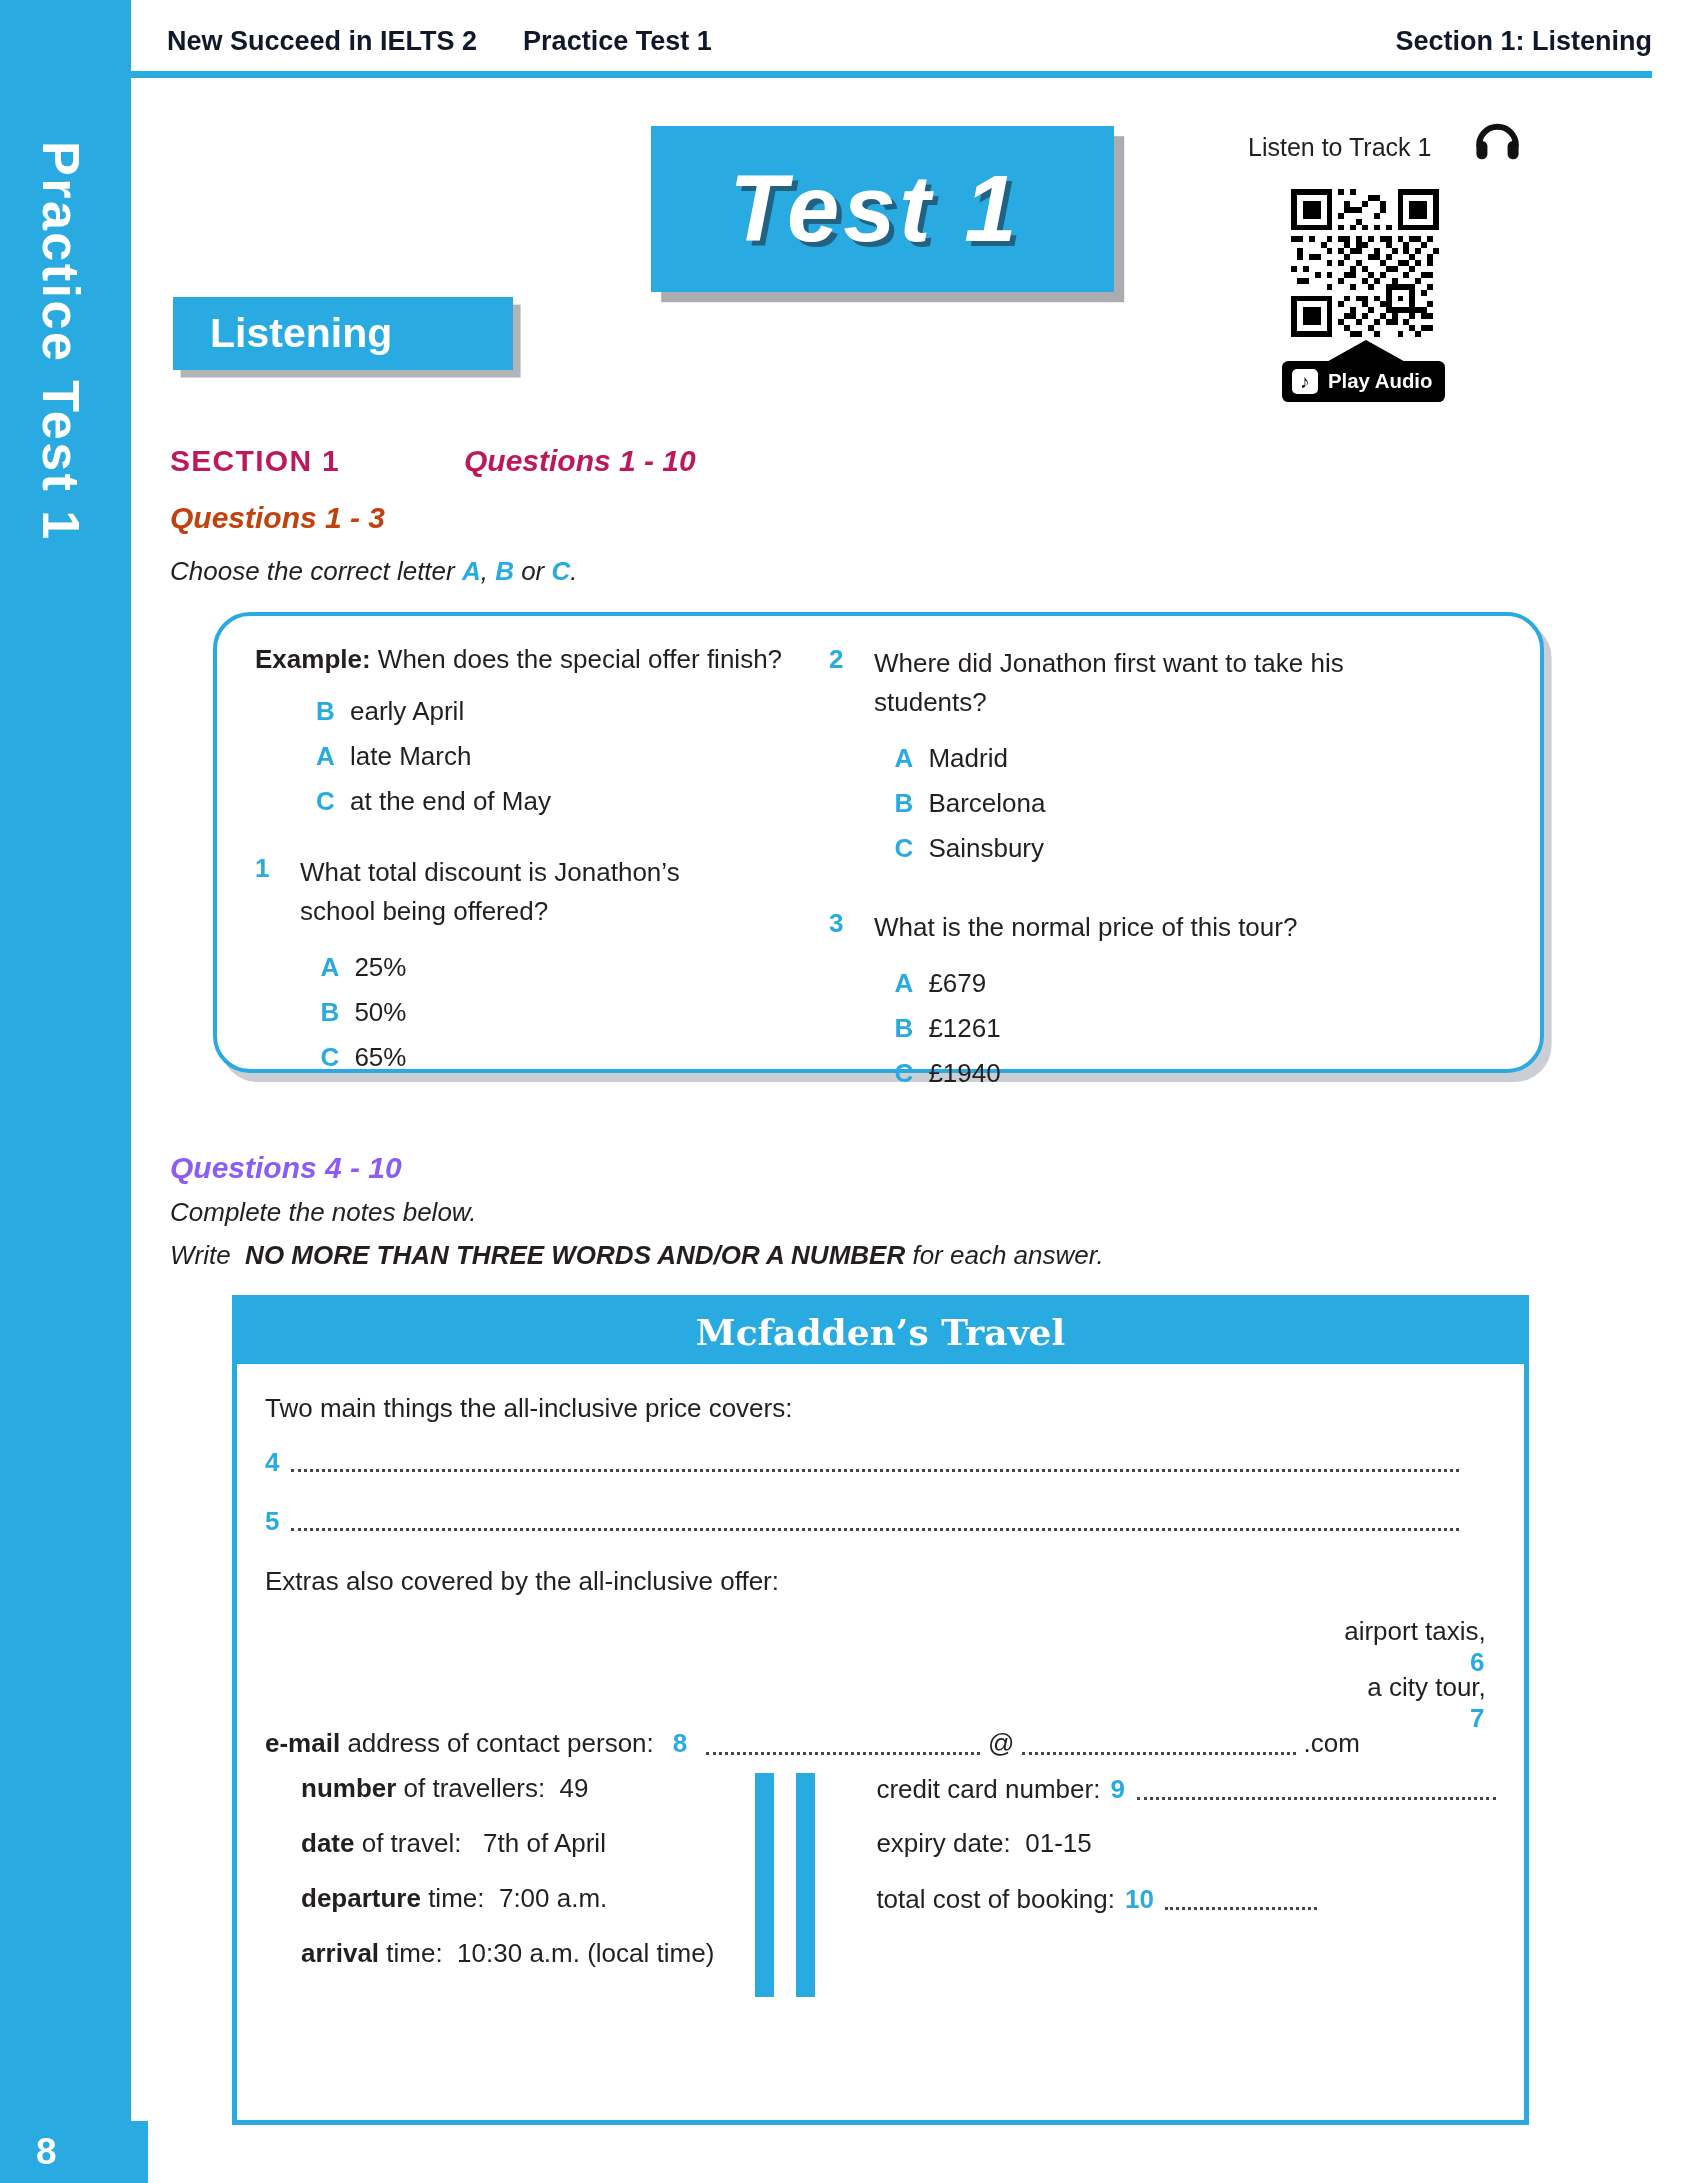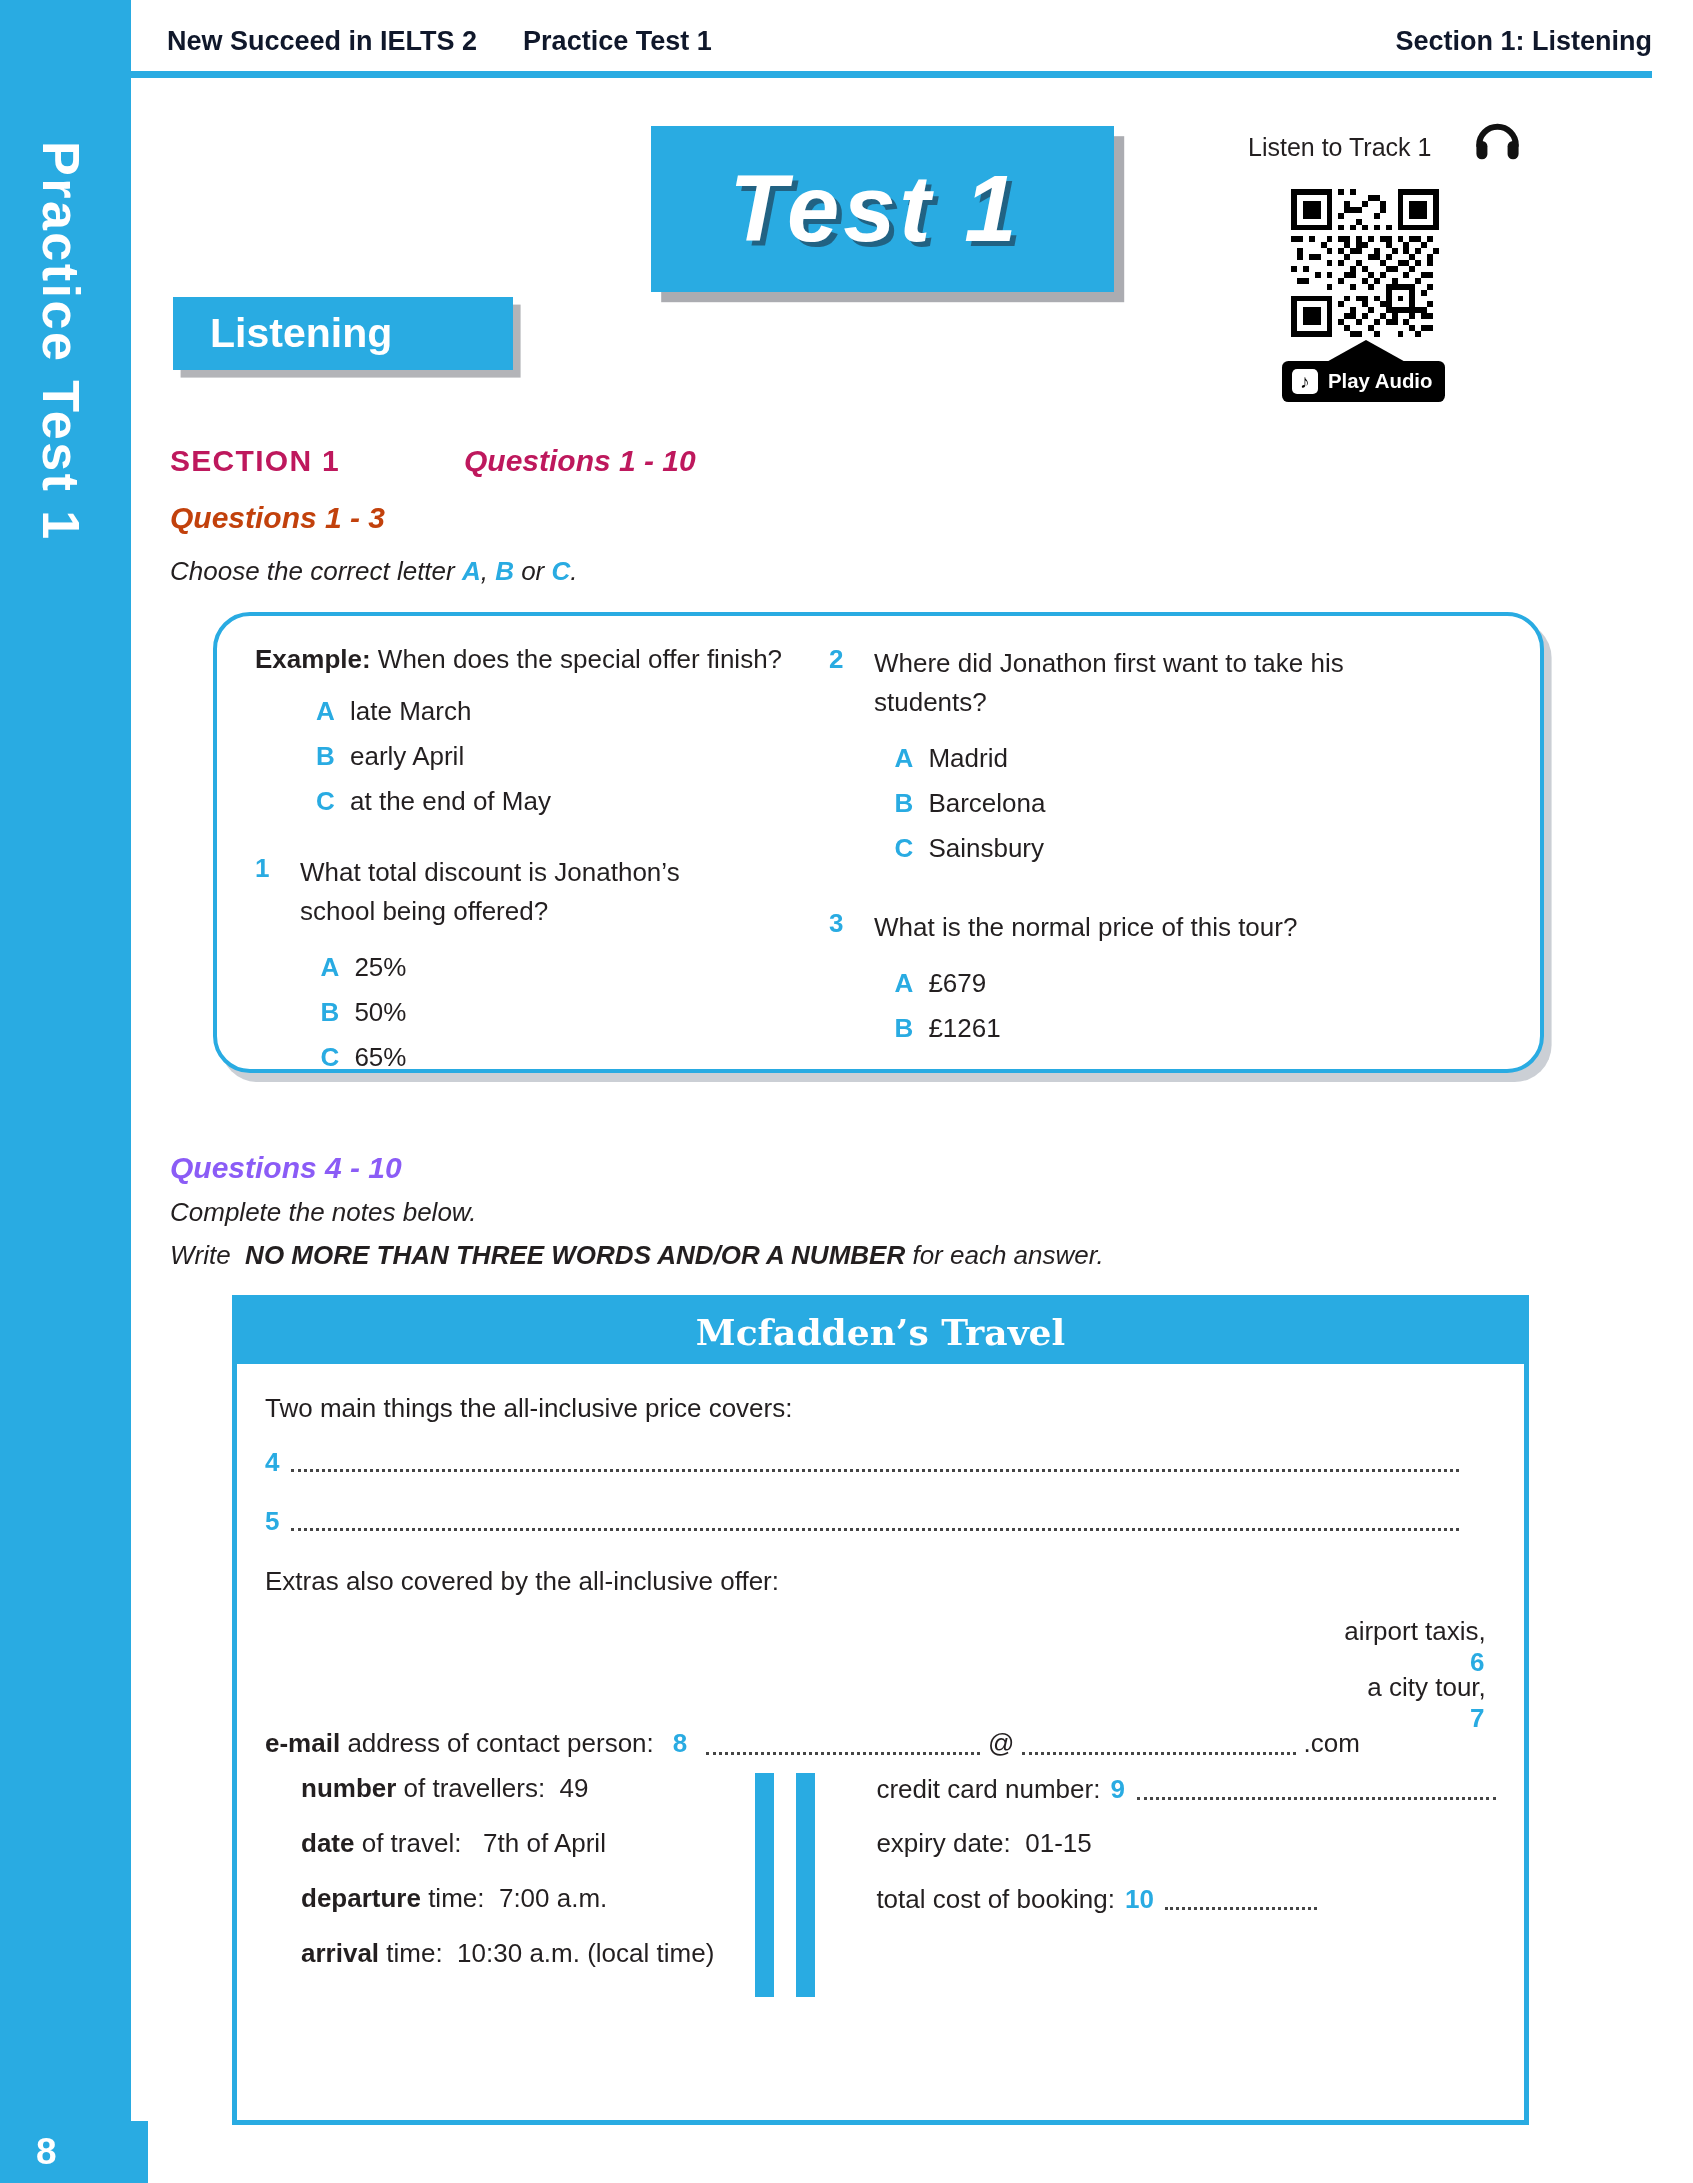--- a/index.html
+++ b/index.html
@@ -213,22 +213,22 @@
 
 <div class="choice-box">
   <div class="cb-col1">
 
     <div>
       <div class="ex-head">
         <span class="ex-label">Example:</span>
         <span>When does the special offer finish?</span>
       </div>
       <div class="opts">
+        <div class="opt"><span class="opt-letter">B</span><span>early April</span></div>
         <div class="opt"><span class="opt-letter">A</span><span>late March</span></div>
-        <div class="opt"><span class="opt-letter">B</span><span>early April</span></div>
         <div class="opt"><span class="opt-letter">C</span><span>at the end of May</span></div>
       </div>
     </div>
 
     <div class="numq mt-q1">
       <span class="qnum">1</span>
       <div class="qbody">
         <div class="qtext">What total discount is Jonathon’s school being offered?</div>
         <div class="opts">
           <div class="opt"><span class="opt-letter">A</span><span>25%</span></div>
@@ -253,20 +253,21 @@
       </div>
     </div>
 
     <div class="numq mt-q3">
       <span class="qnum">3</span>
       <div class="qbody">
         <div class="qtext">What is the normal price of this tour?</div>
         <div class="opts">
           <div class="opt"><span class="opt-letter">A</span><span>£679</span></div>
           <div class="opt"><span class="opt-letter">B</span><span>£1261</span></div>
+          <div class="opt"><span class="opt-letter">C</span><span>£1940</span></div>
         </div>
       </div>
     </div>
 
   </div>
 </div>
 
 <div class="q410-title">Questions 4 - 10</div>
 <p class="complete-line">Complete the notes below.</p>
 <p class="write-line"><span>Write  </span><span class="write-bold">NO MORE THAN THREE WORDS AND/OR A NUMBER</span><span> for each answer.</span></p>

